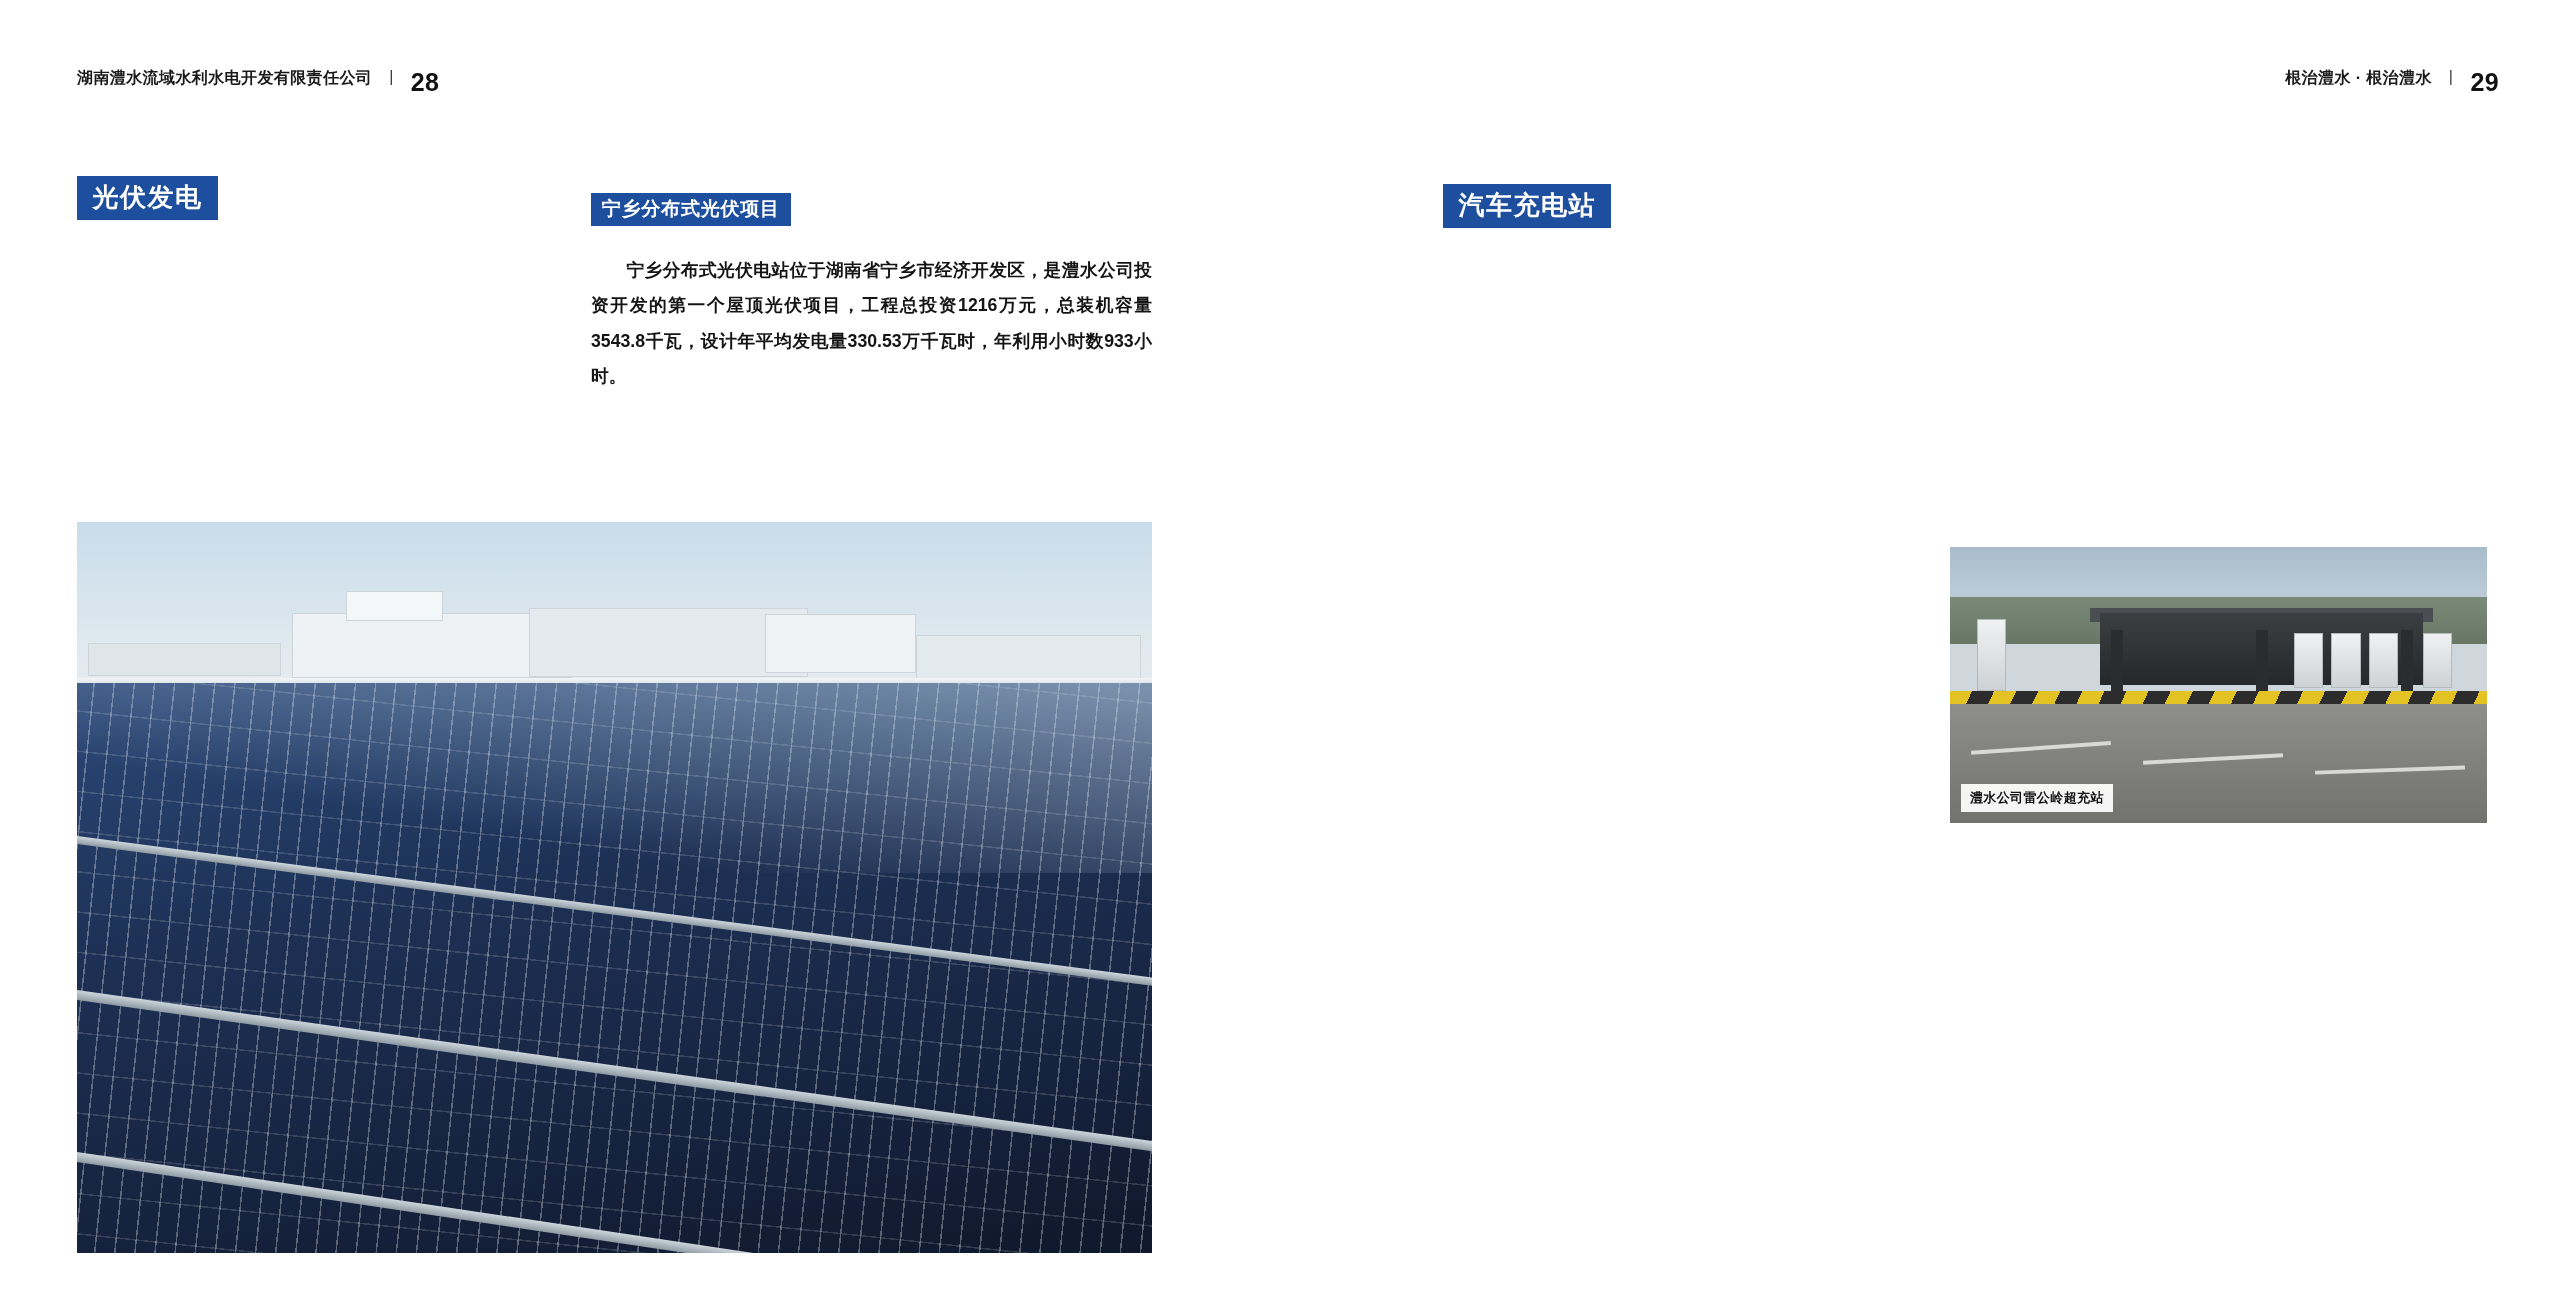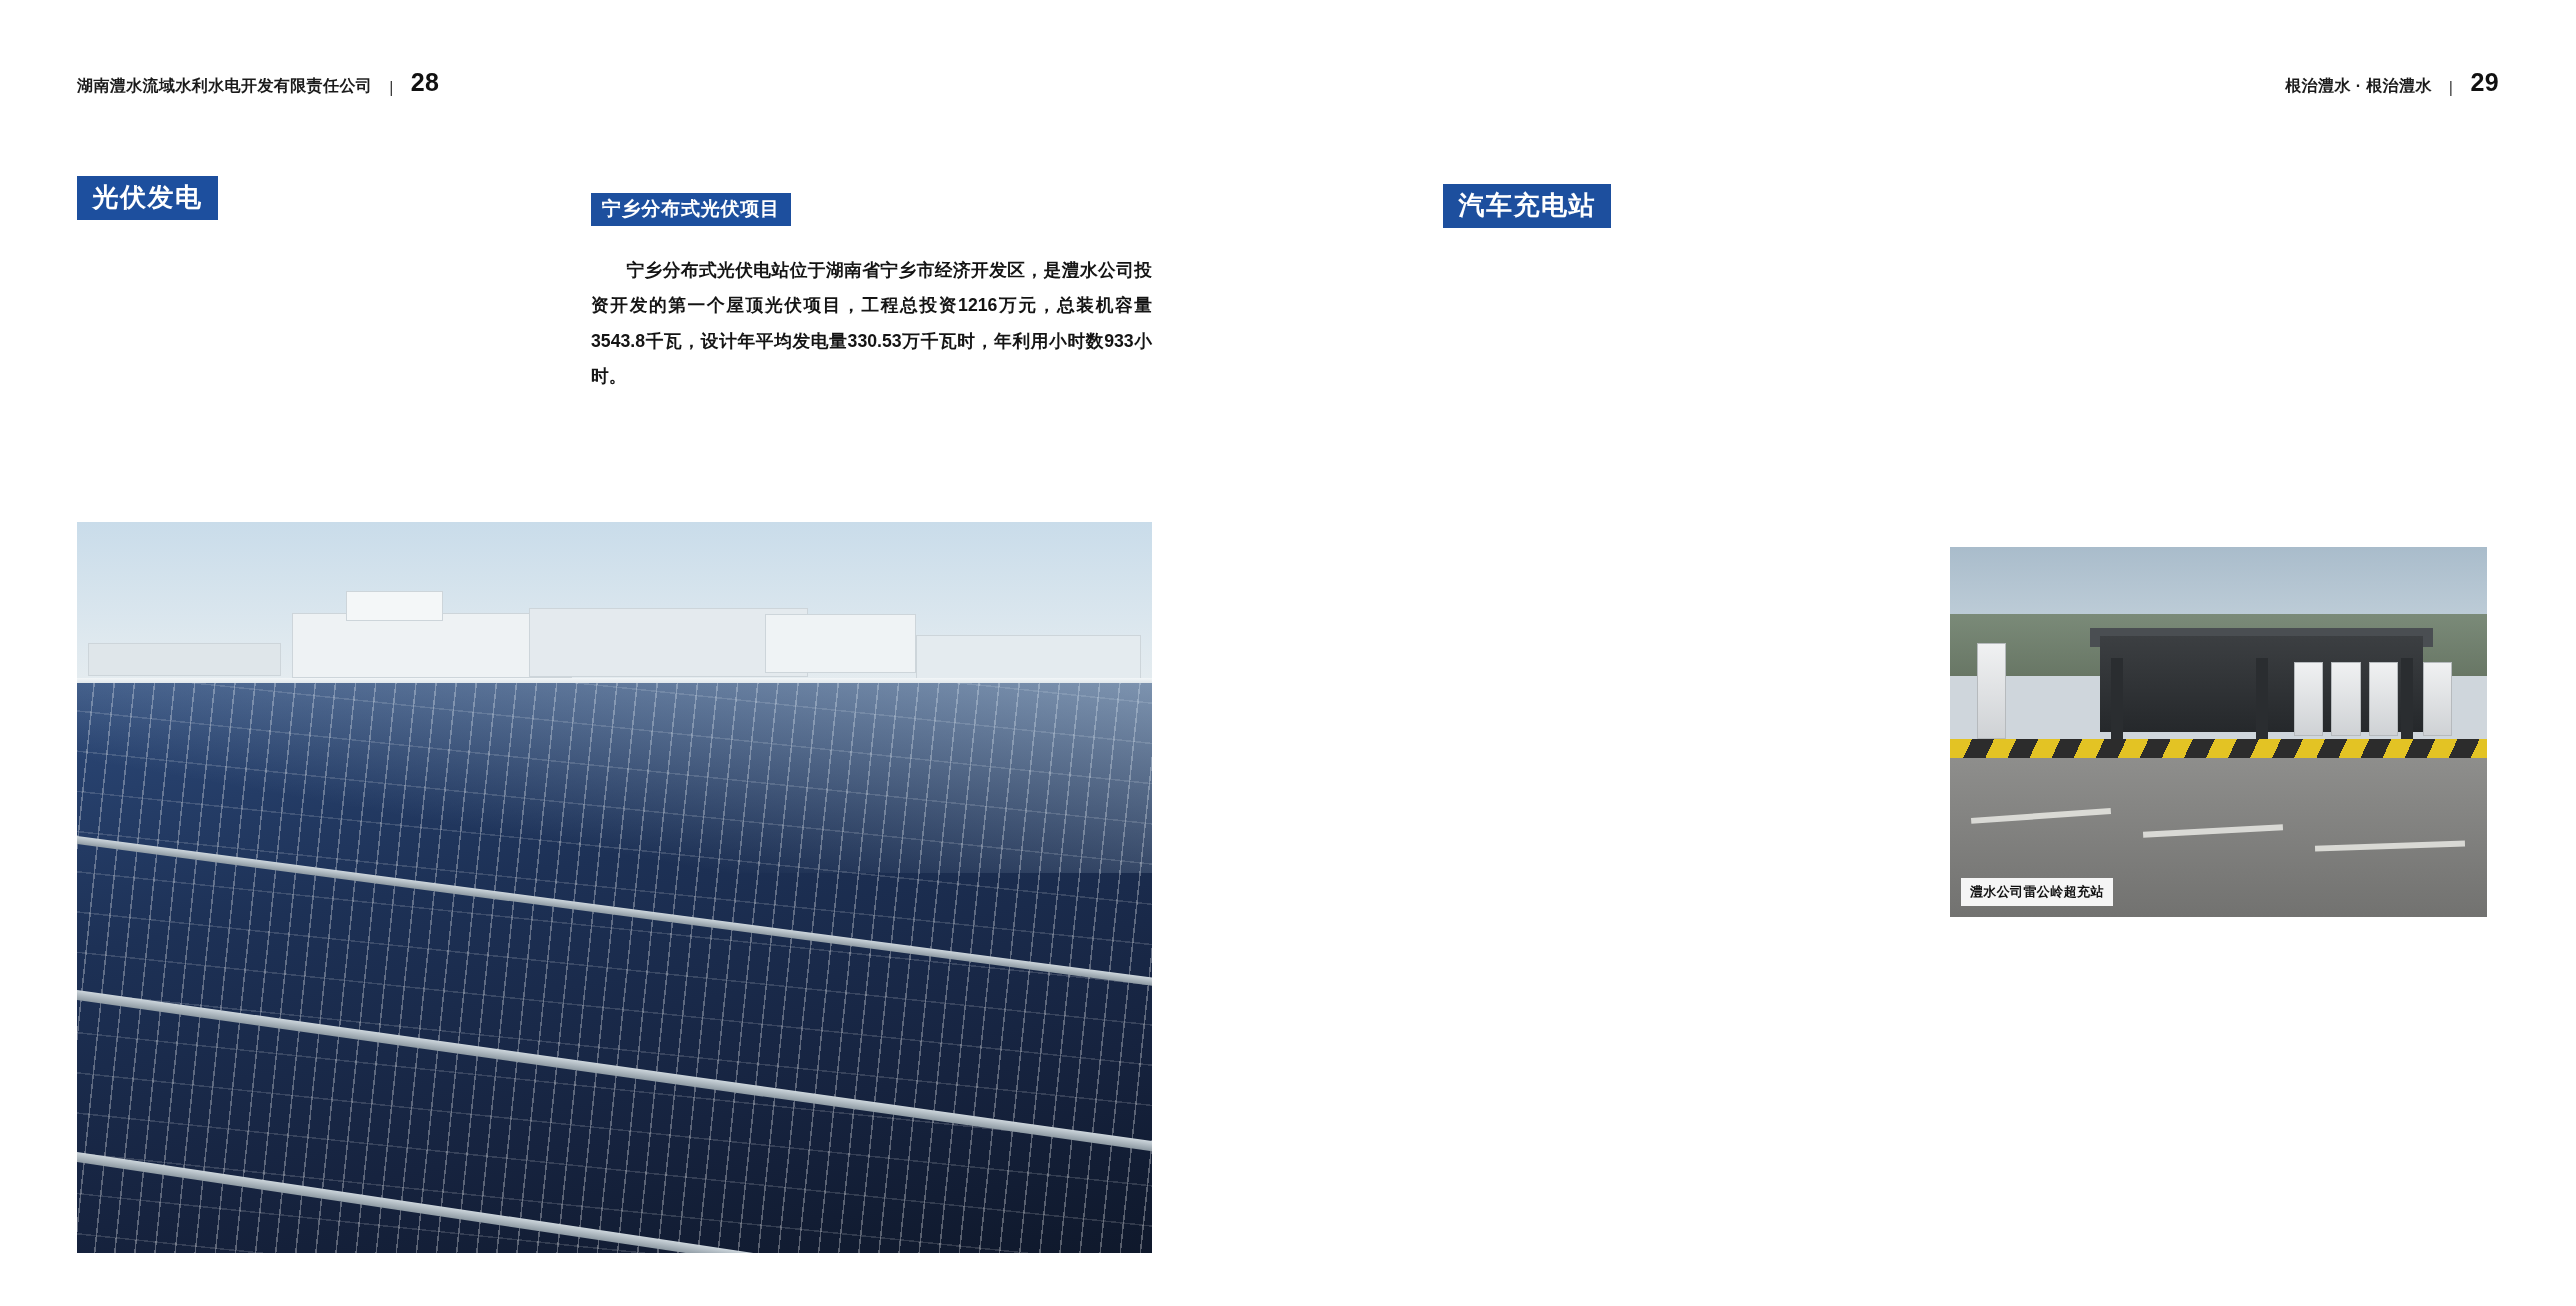--- a/index.html
+++ b/index.html
@@ -7,21 +7,21 @@
     width: 2576px; height: 1306px;
     background: #ffffff;
     font-family: "Liberation Sans", sans-serif;
     overflow: hidden;
   }
   .spread { position: relative; width: 2576px; height: 1306px; background: #fff; }
 
   
   .runhead {
     position: absolute; top: 68px;
-    display: flex; align-items: flex-end; gap: 17px;
+    display: flex; align-items: flex-start; gap: 17px;
     font-size: 16px; color: #1a1a1a; letter-spacing: 0.4px; font-weight: 700;
   }
   .runhead.left { left: 77px; }
   .runhead.right { right: 77px; }
   .runhead .sep { color: #3a3a3a; font-weight: 400; }
   .runhead .pg { font-size: 25px; font-weight: 700; color: #111; }
 
   
   .blue-tag {
     display: inline-block;
@@ -93,21 +93,21 @@
   .solar .g1 { left: -10%; top: 41%; width: 130%; height: 1.1%; transform: rotate(7.5deg); }
   .solar .g2 { left: -10%; top: 62%; width: 130%; height: 1.3%; transform: rotate(8deg); }
   .solar .g3 { left: -10%; top: 84%; width: 130%; height: 1.4%; transform: rotate(8.5deg); }
   .solar .sheen {
     position: absolute; left: 0; top: 22%; width: 100%; height: 26%;
     background: linear-gradient(190deg, rgba(200,222,240,.55), rgba(200,222,240,0) 70%);
   }
 
   
   .ph-a { left: 1950px; top: 170px; width: 537px; height: 322px; }
-  .ph-b { left: 1950px; top: 547px; width: 537px; height: 370px; }
+  .ph-b { left: 1950px; top: 547px; width: 537px; height: 276px; }
   .ph-c { left: 1950px; top: 889px; width: 537px; height: 355px; }
 
   
   .ph-a .treeband {
     position:absolute; left:0; top:0; width:100%; height:46%;
     background:
       radial-gradient(circle at 12% 60%, #4f7b3a 0 16%, transparent 17%),
       radial-gradient(circle at 30% 40%, #6d9950 0 20%, transparent 21%),
       radial-gradient(circle at 52% 55%, #3f6b32 0 18%, transparent 19%),
       radial-gradient(circle at 74% 35%, #7fa75c 0 22%, transparent 23%),

